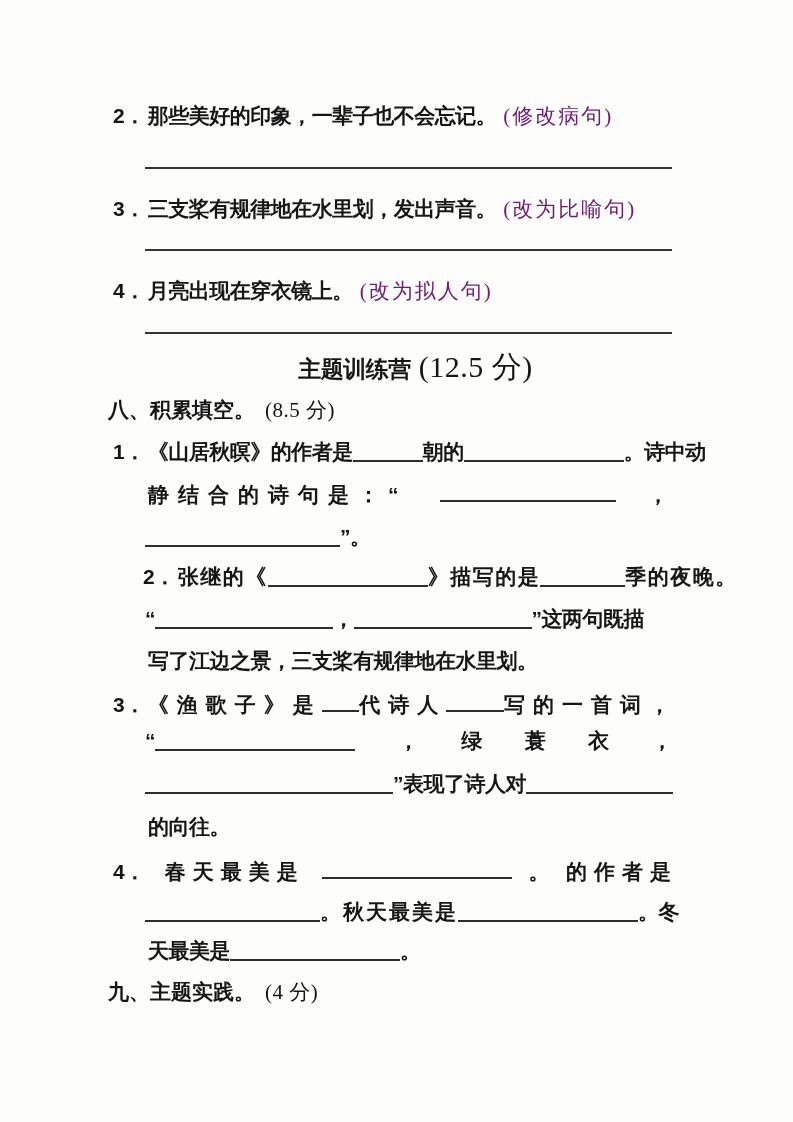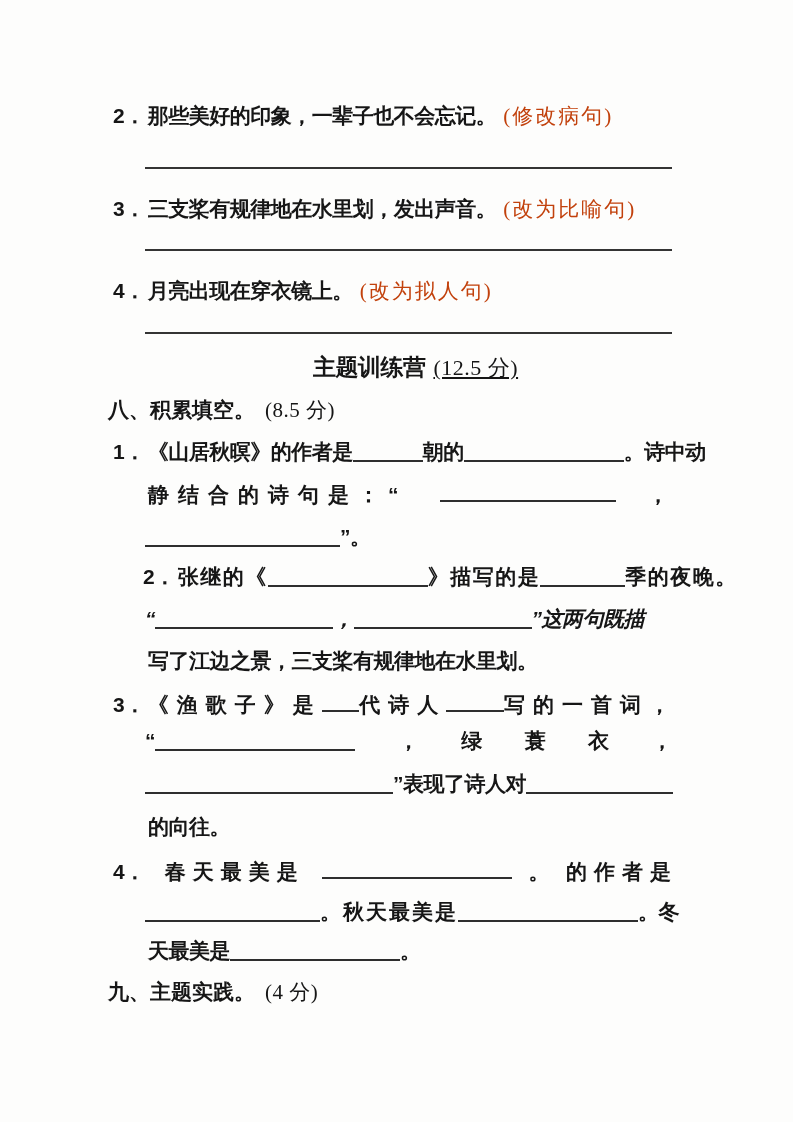--- a/index.html
+++ b/index.html
@@ -25,21 +25,21 @@
     display: flex;
     justify-content: space-between;
     align-items: baseline;
   }
   .num { display: inline-block; margin-right: 3px; }
   .note {
     font-family: "Liberation Serif", serif;
     font-weight: 400;
     letter-spacing: 2px;
     margin-left: 7px;
-    color: #c2410c;
+    color: #701a75;
   }
   .score {
     font-family: "Liberation Serif", serif;
     font-weight: 400;
     letter-spacing: 0.5px;
     margin-left: 10px;
   }
   .blank {
     display: inline-block;
     border-bottom: 2px solid #2e2e2e;
@@ -74,21 +74,21 @@
     <span class="num">3．</span><span>三支桨有规律地在水里划，发出声音。</span><span class="note">(改为比喻句)</span>
   </div>
   <div class="answer-line" style="top:249px; left:145px; width:527px;"></div>
 
   <div class="row" style="top:276px; left:113px;">
     <span class="num">4．</span><span>月亮出现在穿衣镜上。</span><span class="note">(改为拟人句)</span>
   </div>
   <div class="answer-line" style="top:332px; left:145px; width:527px;"></div>
 
   <div class="row banner" style="top:352px; left:128px; width:540px; text-indent:35px;">
-    <span>主题训练营</span><span class="score" style="font-size:22px; margin-left:8px;text-decoration:underline;">(12.5 分)</span>
+    <span>主题训练营</span><span class="score" style="font-size:30px; margin-left:8px;">(12.5 分)</span>
   </div>
 
   <div class="row" style="top:395px; left:108px;">
     <span class="heading">八、积累填空。</span><span class="score">(8.5 分)</span>
   </div>
 
   <div class="row" style="top:437px; left:113px;">
     <span class="num">1．</span><span>《山居秋暝》的作者是</span><span class="blank" style="width:70px;"></span><span>朝的</span><span class="blank" style="width:160px;"></span><span>。诗中动</span>
   </div>
   <div class="row flexrow" style="top:479px; left:148px; width:520px;gap:32px;">
@@ -96,21 +96,21 @@
       <span class="blank" style="width:200px;"></span>
       <span>，</span>
   </div>
   <div class="row" style="top:522px; left:145px;">
     <span class="blank" style="width:195px;"></span><span>”。</span>
   </div>
 
   <div class="row" style="top:562px; left:113px;margin-left:30px;">
     <span class="num">2．</span><span style="letter-spacing:1.5px;">张继的《</span><span class="blank" style="width:160px;"></span><span style="letter-spacing:1.5px;">》描写的是</span><span class="blank" style="width:85px;"></span><span style="letter-spacing:1.5px;">季的夜晚。</span>
   </div>
-  <div class="row" style="top:604px; left:145px;font-style:italic;">
+  <div class="row" style="top:604px; left:145px;">
     <span>“</span><span class="blank" style="width:178px;"></span><span>，</span><span class="blank" style="width:178px;"></span><span>”这两句既描</span>
   </div>
   <div class="row" style="top:646px; left:148px;">
     <span>写了江边之景，三支桨有规律地在水里划。</span>
   </div>
 
   <div class="row flexrow" style="top:689px; left:113px; width:565px;">
     <span class="num">3．</span>
       <span class="ls8">《渔歌子》是</span>
       <span class="blank" style="width:55px;"></span>

